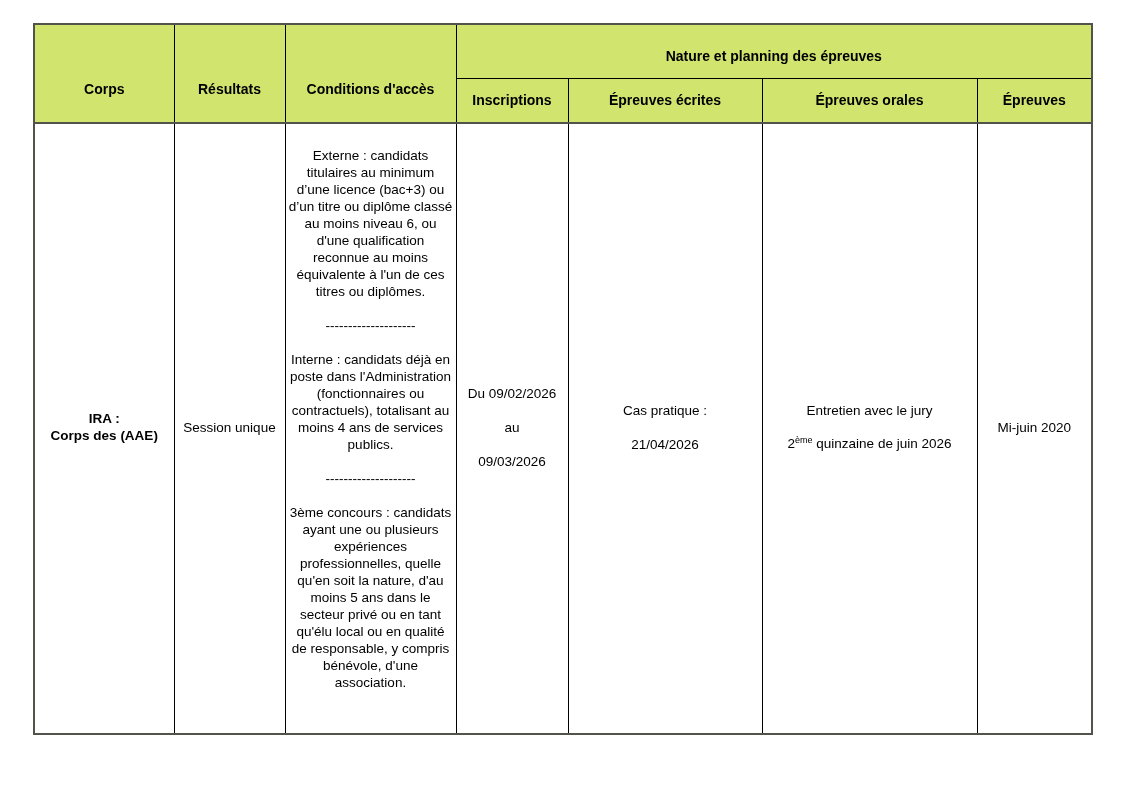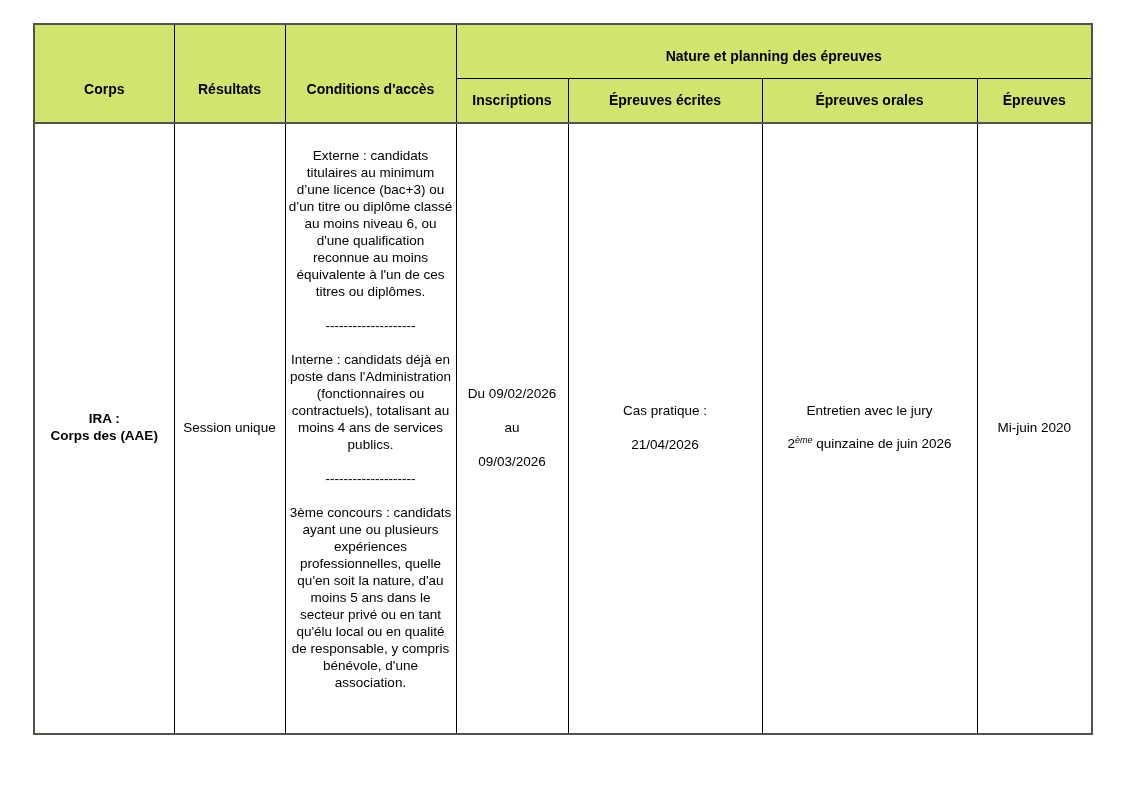--- a/index.html
+++ b/index.html
@@ -63,21 +63,20 @@
   }
   .preline { white-space: pre-line; }
   .bold { font-weight: bold; }
   td.conditions { padding: 0 3px 20px 3px; }
   .para { margin: 16px; }
   .para-gap { margin-top: 16px; }
   sup {
     font-size: 9px;
     line-height: 0;
     vertical-align: super;
-    font-style: italic;
   }
 </style>
 </head>
 <body>
 
 <div class="page">
   <table class="planning">
     <colgroup>
       <col style="width:140px">
       <col style="width:111px">

